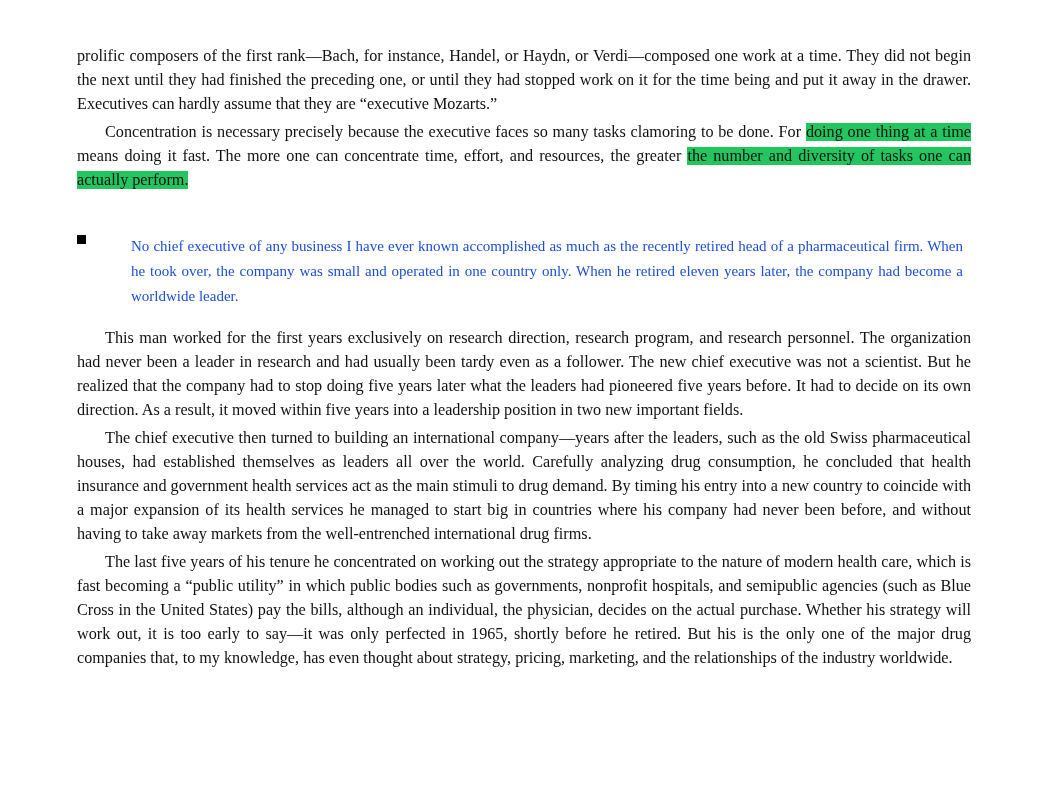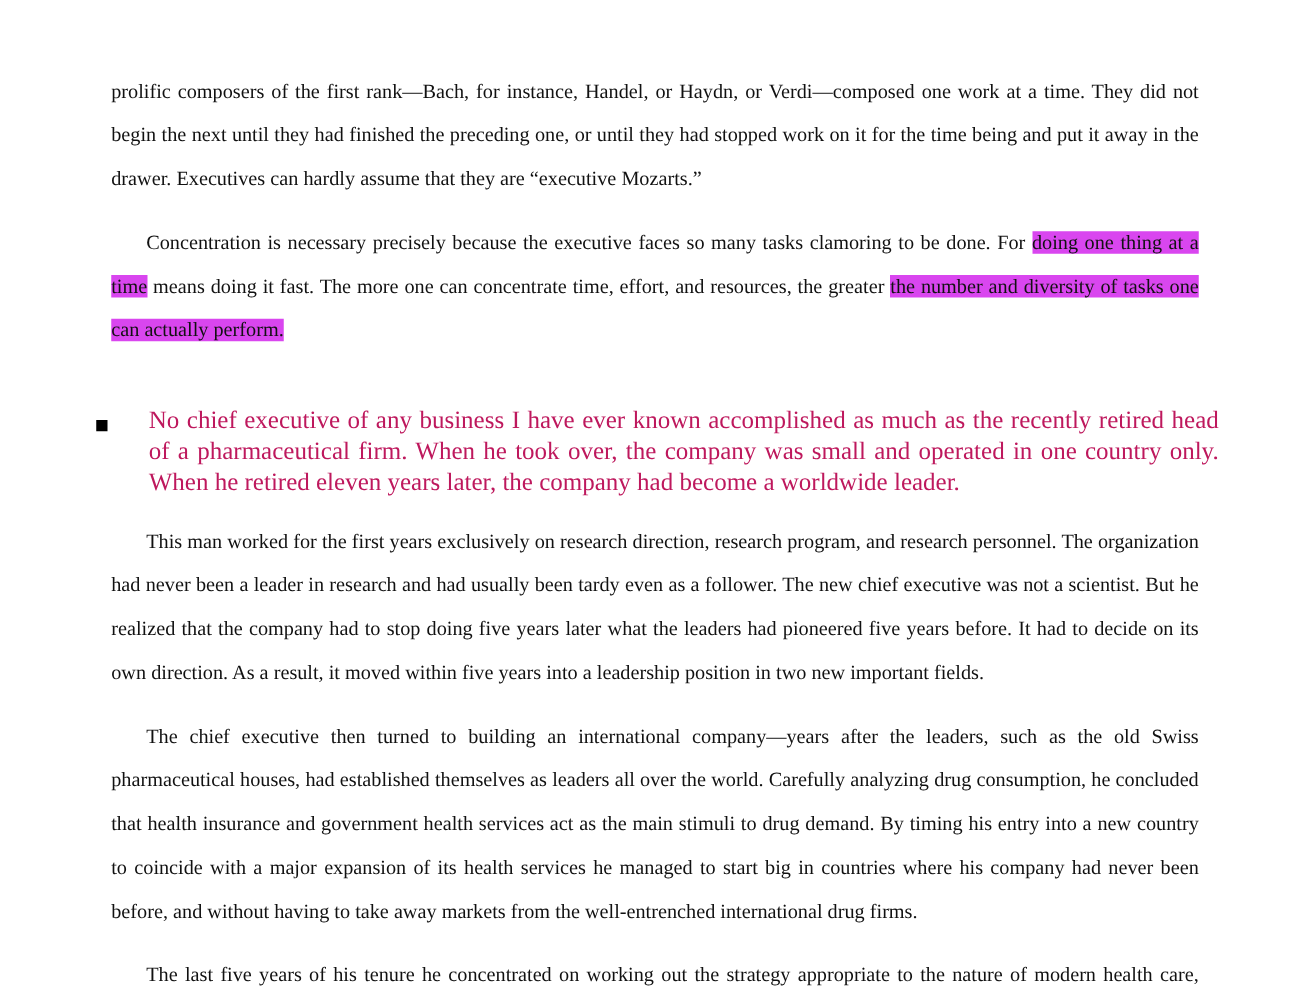--- a/index.html
+++ b/index.html
@@ -19,23 +19,23 @@
     width: 1048px;
     height: 800px;
     background: #ffffff;
     box-sizing: border-box;
     padding: 40px 73px 0 73px;
   }
   .text-col {
     width: 902px;
   }
   p.body-par {
-    margin: 16px;
+    margin: 4px;
     font-size: 16.2px;
-    line-height: 35px;
+    line-height: 24px;
     text-align: justify;
     text-justify: inter-word;
     color: #111111;
     hyphens: none;
   }
   p.indent {
     text-indent: 28px;
   }
   .gap-block { height: 26px; }
 
@@ -52,28 +52,28 @@
   }
   .bullet-square {
     display: inline-block;
     width: 9px;
     height: 9px;
     background: #000000;
     margin-left: 4px;
   }
   .bullet-text {
     flex: 1 1 auto;
-    font-size: 20px;
+    font-size: 15px;
     line-height: 25.2px;
     text-align: justify;
-    color: #be185d;
-    margin: 0;
+    color: #1d4ed8;
+    margin: 12px;
   }
   .hl {
-    background: #d946ef;
+    background: #22c55e;
   }
 </style>
 </head>
 <body>
 
 <div class="page">
   <div class="text-col">
 
     <p class="body-par" id="p0">prolific composers of the first rank—Bach, for instance, Handel, or Haydn, or Verdi—composed one work at a time. They did not begin the next until they had finished the preceding one, or until they had stopped work on it for the time being and put it away in the drawer. Executives can hardly assume that they are “executive Mozarts.”</p>
     <p class="body-par indent" id="p1">Concentration is necessary precisely because the executive faces so many tasks clamoring to be done. For <span class="hl">doing one thing at a time</span> means doing it fast. The more one can concentrate time, effort, and resources, the greater <span class="hl">the number and diversity of tasks one can actually perform.</span></p>

